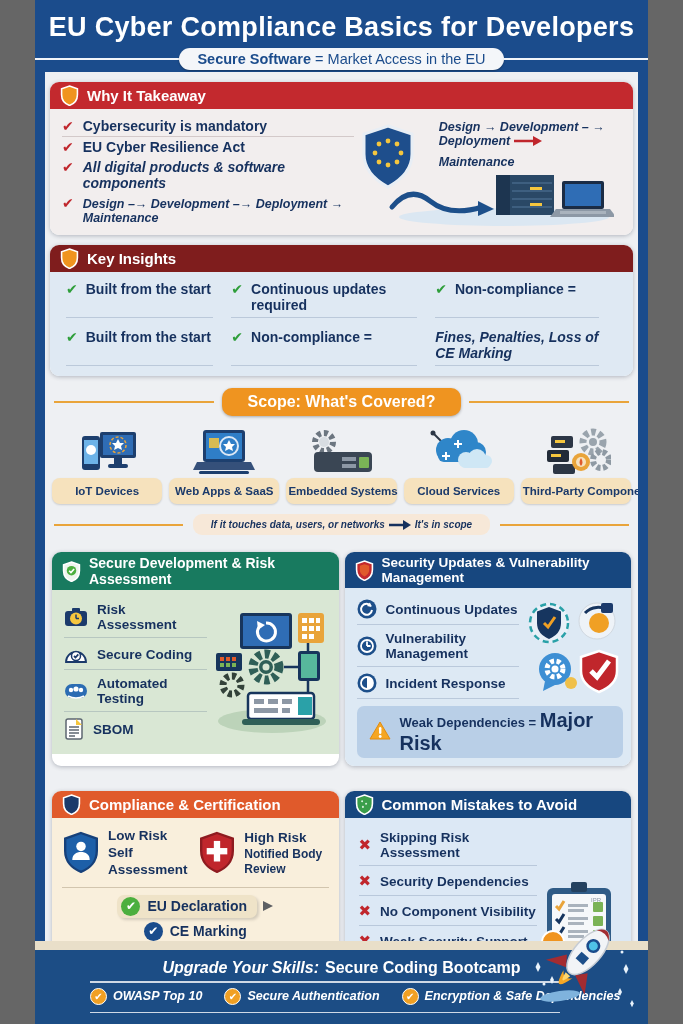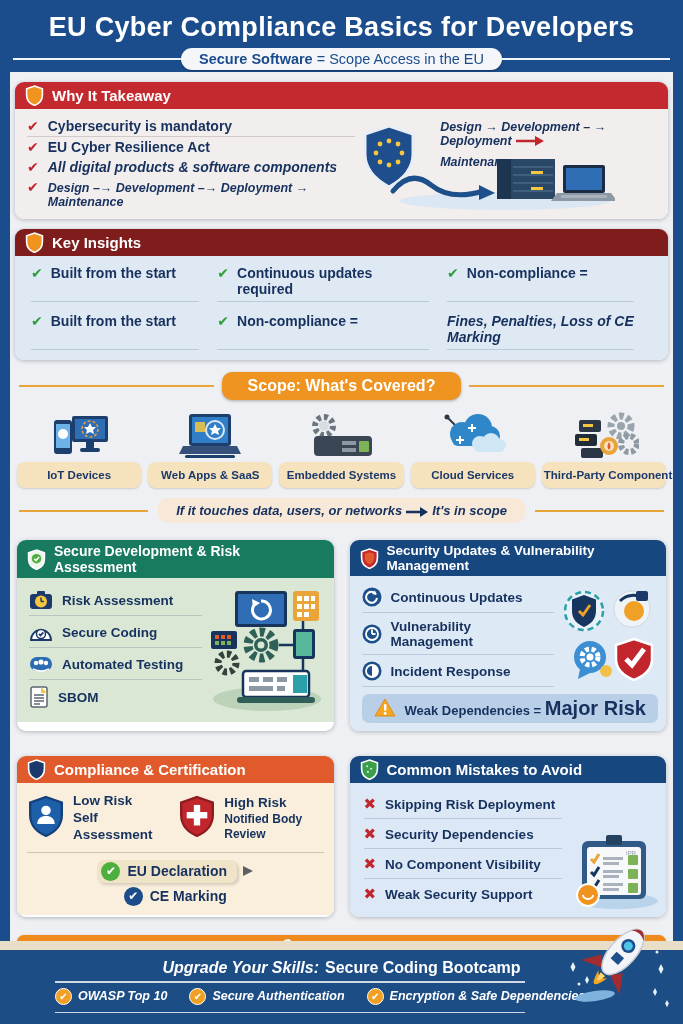--- a/index.html
+++ b/index.html
@@ -1,17 +1,17 @@
 <!DOCTYPE html>
 <html><head>
 <meta charset="utf-8">
 <style>
   * { margin:0; padding:0; box-sizing:border-box; }
   body { font-family:"Liberation Sans","DejaVu Sans",sans-serif; background:#666; }
-  .poster { width:683px; height:1024px; background:#1b4c8c; position:relative; overflow:hidden; margin:0 auto; }
+  .poster { width:613px; height:1024px; background:#1b4c8c; position:relative; overflow:hidden; margin:0 auto; }
 
   
   .header { padding-top:12px; text-align:center; }
   .title { color:#fff; font-size:27px; font-weight:bold; letter-spacing:.3px; }
   .subtitle-row { display:flex; align-items:center; justify-content:center; gap:0; margin-top:5px; }
   .sub-line { height:2px; background:#f2f5f9; width:168px; }
   .subtitle-pill { background:#f4f6f9; border-radius:13px; padding:3px 18px; font-size:14.5px; color:#1b4c8c; box-shadow:0 1px 2px rgba(0,0,0,.3); white-space:nowrap; }
   .subtitle-pill b { margin-right:4px; }
 
   
@@ -41,25 +41,25 @@
 
   
   .badge-row { display:flex; align-items:center; margin:12px 4px 2px 4px; }
   .badge-line { flex:1; height:2px; background:#e9a43a; }
   .scope-badge { background:#ef9420; color:#fff; font-weight:bold; font-size:16px; padding:5px 26px; border-radius:10px; box-shadow:0 1px 3px rgba(0,0,0,.3); margin:0 8px; }
   .scope-row { display:flex; gap:7px; padding:6px 2px 0 2px; }
   .scope-item { flex:1 1 0; display:flex; flex-direction:column; align-items:center; min-width:0; }
   .scope-ic { height:54px; display:flex; align-items:flex-end; justify-content:center; }
   .scope-label { background:#f6e2bd; border-radius:8px; padding:7px 2px; font-weight:bold; color:#1b3a6b; font-size:11.5px; text-align:center; width:100%; white-space:nowrap; box-shadow:0 1px 2px rgba(0,0,0,.15); }
   .scope-banner-row { display:flex; align-items:center; margin:10px 4px 2px 4px; }
-  .scope-banner { background:#f7e8d8; border-radius:9px; padding:5px 18px; font-style:italic; font-weight:bold; color:#16315e; font-size:13px; margin:0 10px; white-space:nowrap; }
+  .scope-banner { background:#f7e8d8; border-radius:9px; padding:5px 18px; font-style:italic; font-weight:bold; color:#16315e; font-size:10px; margin:0 10px; white-space:nowrap; }
   .scope-banner .arr { font-style:normal; padding:0 4px; }
 
   
-  .two-col { display:flex; gap:16px; margin-top:9px; padding:8px 2px; }
+  .two-col { display:flex; gap:6px; margin-top:9px; padding:8px 2px; }
   .two-col .card { flex:1 1 0; min-width:0; }
 
   .list-item { display:flex; align-items:center; gap:9px; font-size:13.5px; font-weight:bold; color:#16315e; border-bottom:1px solid rgba(27,58,107,.18); padding:4px 0 5px 0; }
   .list-ic { flex:0 0 auto; display:flex; }
 
   .sd-body { background:#d9e7d4; display:flex; padding:8px 8px 8px 12px; min-height:140px; }
   .sd-list { flex:1 1 auto; display:flex; flex-direction:column; justify-content:center; gap:2px; padding-right:6px; }
   .sd-illu { flex:0 0 118px; display:flex; align-items:center; justify-content:center; }
 
   .su-body { background:#dde9f4; padding:7px 8px 8px 12px; min-height:140px; display:flex; flex-direction:column; }
@@ -103,21 +103,21 @@
 </style>
 </head>
 <body>
 
 <div class="poster">
 
   <div class="header">
     <div class="title">EU Cyber Compliance Basics for Developers</div>
     <div class="subtitle-row">
       <div class="sub-line"></div>
-      <div class="subtitle-pill"><b>Secure Software</b><span>= Scope Access in the EU</span></div>
+      <div class="subtitle-pill"><b>Secure Software</b><span>= Market Access in the EU</span></div>
       <div class="sub-line"></div>
     </div>
   </div>
 
   <div class="inner">
 
     <div class="card">
       <div class="card-head" style="background:#c3292e;">
         <span class="shield-ic">
           <svg width="19" height="21" viewBox="0 0 24 26">
@@ -587,21 +587,21 @@
                 <circle cx="14" cy="12" r="1.3" fill="#d6efd9"></circle>
                 <circle cx="10" cy="16" r="1.3" fill="#d6efd9"></circle>
               </svg>
           </span>
           <span>Common Mistakes to Avoid</span>
         </div>
         <div class="cm-body">
           <div class="cm-list">
             <div class="list-item">
                 <span class="x-red">✖</span>
-                <span>Skipping Risk Deployment</span>
+                <span>Skipping Risk Assessment</span>
               </div>
             <div class="list-item">
                 <span class="x-red">✖</span>
                 <span>Security Dependencies</span>
               </div>
             <div class="list-item">
                 <span class="x-red">✖</span>
                 <span>No Component Visibility</span>
               </div>
             <div class="list-item" style="border-bottom-color:transparent;">

